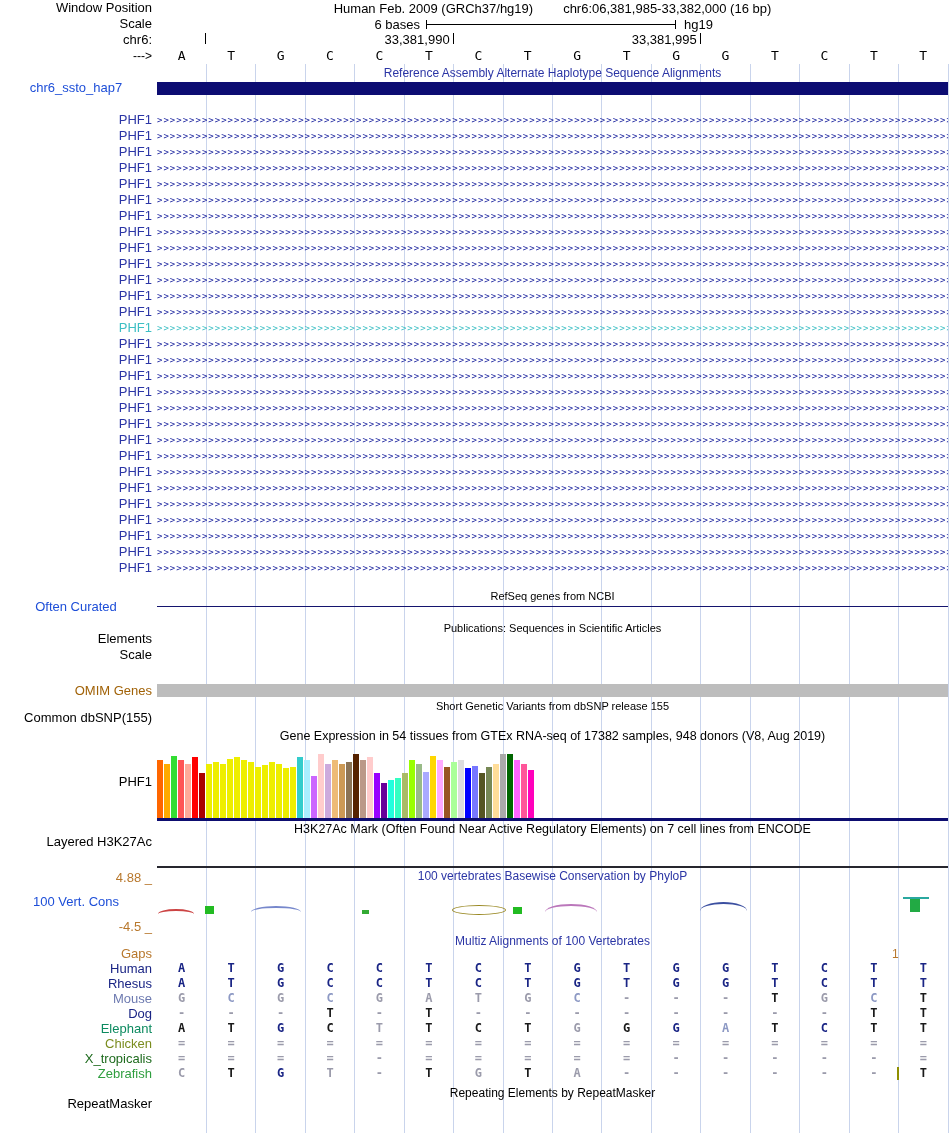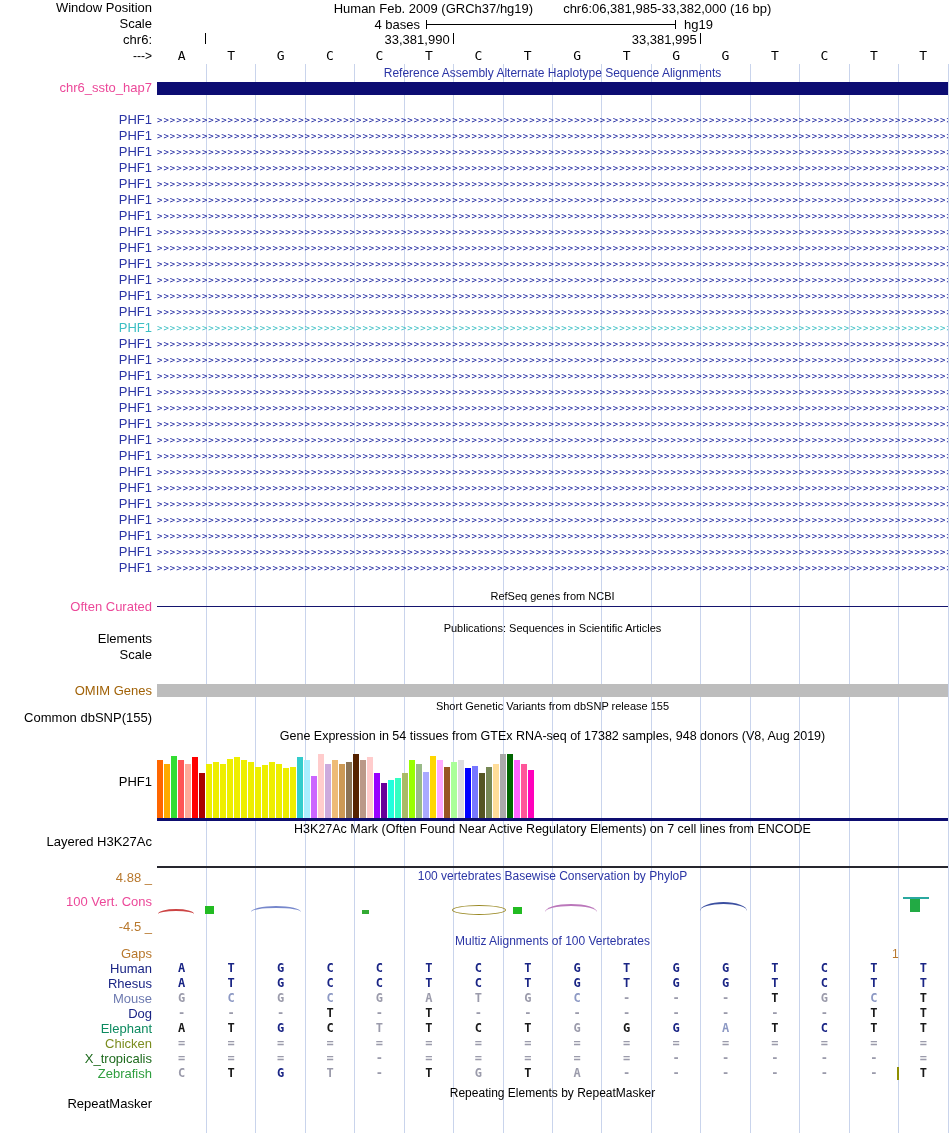--- a/index.html
+++ b/index.html
@@ -6,21 +6,21 @@
   html,body { background:#fff; }
   #canvas {
     position:relative; width:950px; height:1133px; background:#fff;
     font-family:"Liberation Sans","DejaVu Sans",sans-serif; overflow:hidden;
   }
   #canvas > * { position:absolute; z-index:1; }
   #canvas > .vguide { z-index:0; }
 
   .label { left:0; width:152px; text-align:right; font-size:13px; line-height:14px;
            white-space:nowrap; color:#000; }
-  .blue  { color:#ec4899; }
+  .blue  { color:#1d4ed8;text-align:center; }
   .green { color:#a16207; }
   .tan   { color:#b8782d; }
 
   .ctitle { left:157px; width:791px; text-align:center; font-size:12px; color:#000; white-space:nowrap; }
   .ctitle.blue { color:#2b35a5; }
   .tiny { font-size:11px; }
 
   .vguide { top:64px; height:1069px; width:1px; background:#c9d4ec; }
 
   .coord-tick { top:33px; width:1px; height:11px; background:#000; }
@@ -49,21 +49,21 @@
 <body>
 
 <div id="canvas">
 
   <div class="label" style="top:1px">Window Position</div>
   <div class="ctitle" style="top:1px;font-size:13px">
     <span>Human Feb. 2009 (GRCh37/hg19)</span><span style="display:inline-block;width:30px"></span><span>chr6:06,381,985-33,382,000 (16 bp)</span>
   </div>
 
   <div class="label" style="top:17px">Scale</div>
-  <div style="top:17px;left:320px;width:100px;text-align:right;font-size:13px">4 bases</div>
+  <div style="top:17px;left:320px;width:100px;text-align:right;font-size:13px">6 bases</div>
   <div style="top:20px;left:426px;width:250px;height:9px;border-left:1px solid #000;border-right:1px solid #000">
     <div style="position:absolute;top:4px;left:0;right:0;height:1px;background:#000"></div>
   </div>
   <div style="top:17px;left:684px;font-size:13px">hg19</div>
 
   <div class="label" style="top:33px">chr6:</div>
   <div class="label" style="top:49px;font-size:12px">---&gt;</div>
 
   <div class="ctitle blue" style="top:66px">Reference Assembly Alternate Haplotype Sequence Alignments</div>
   <div class="label blue" style="top:81px">chr6_ssto_hap7</div>

